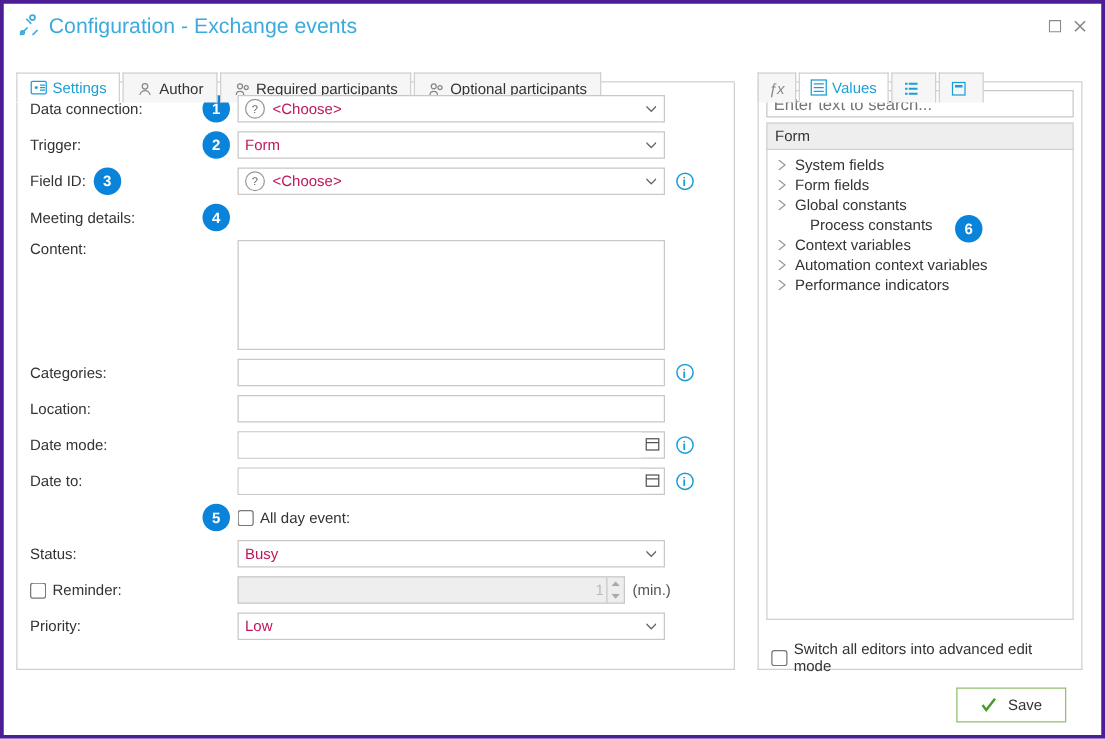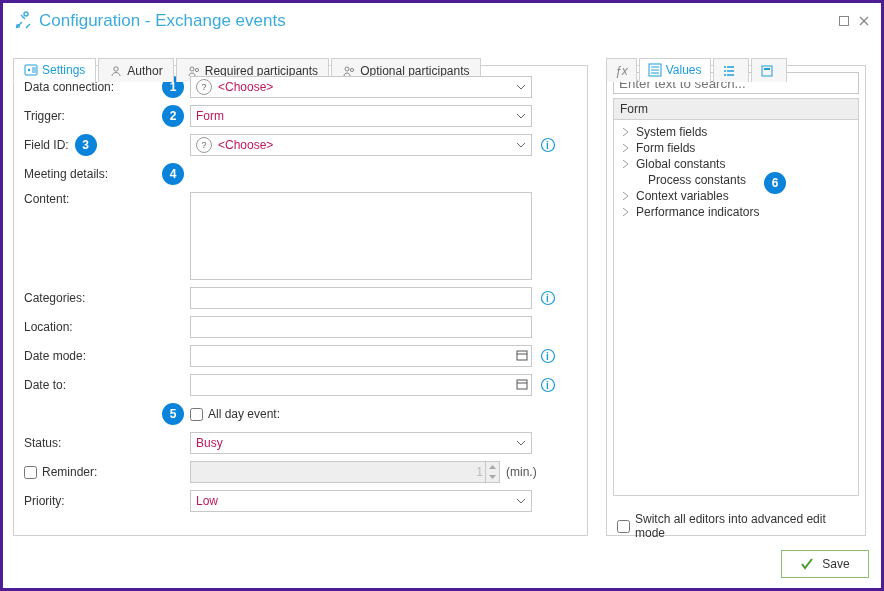--- a/index.html
+++ b/index.html
@@ -43,21 +43,21 @@
 .spinner .sbtn{flex:1;border-left:1px solid #c8c8c8;display:flex;align-items:center;justify-content:center}
 .minlabel{margin-left:6px;color:#555}
 .right-tabs{display:flex;border-bottom:1px solid #d0d0d0}
 .right-tabs .tab{padding:4px 8px}
 .search{width:100%;height:22px;border:1px solid #c8c8c8;color:#aaa;padding:3px 5px;box-sizing:border-box;margin-bottom:4px}
 .gridhead{background:#eee;border:1px solid #d0d0d0;padding:3px 6px}
 .tree{border:1px solid #d0d0d0;border-top:none;height:376px;overflow:auto;padding:4px 2px;box-sizing:border-box;position:relative}
 .tn{display:flex;align-items:center;padding:1px 4px;cursor:pointer}
 .tn .exp{width:12px;height:12px;margin-right:4px;display:flex;align-items:center;justify-content:center;color:#888}
 .adv{display:flex;align-items:center;margin-top:16px}
-.footer{position:absolute;right:12px;bottom:10px;display:flex}
+.footer{position:absolute;right:28px;bottom:10px;display:flex}
 .btn{display:flex;align-items:center;justify-content:center;width:86px;height:26px;border:1px solid #c8c8c8;background:#fff;margin-left:8px;cursor:pointer}
 .btn svg{margin-right:8px}
 .btn.save{border-color:#8fbf6f}
 .btn.cancel{border-color:#d56a6a}
 .co6{position:absolute;left:150px;top:52px}
 svg.caret{width:8px;height:8px}
 </style>
 </head>
 <body>
 <div class="window">
@@ -332,20 +332,28 @@
                 </svg>
               </span>
               <span>Context variables</span>
             </div>
       <div class="tn">
               <span class="exp">
                 <svg width="8" height="8">
                   <path d="M1 0l5 4-5 4" fill="none" stroke="#999"></path>
                 </svg>
               </span>
+              <span>Automation context variables</span>
+            </div>
+      <div class="tn">
+              <span class="exp">
+                <svg width="8" height="8">
+                  <path d="M1 0l5 4-5 4" fill="none" stroke="#999"></path>
+                </svg>
+              </span>
               <span>Performance indicators</span>
             </div>
     </div>
     <label class="adv">
             <input type="checkbox" style="margin-right: 5px;">
             <span>Switch all editors into advanced edit mode</span>
           </label>
   </div>
 </div>
 </div>

